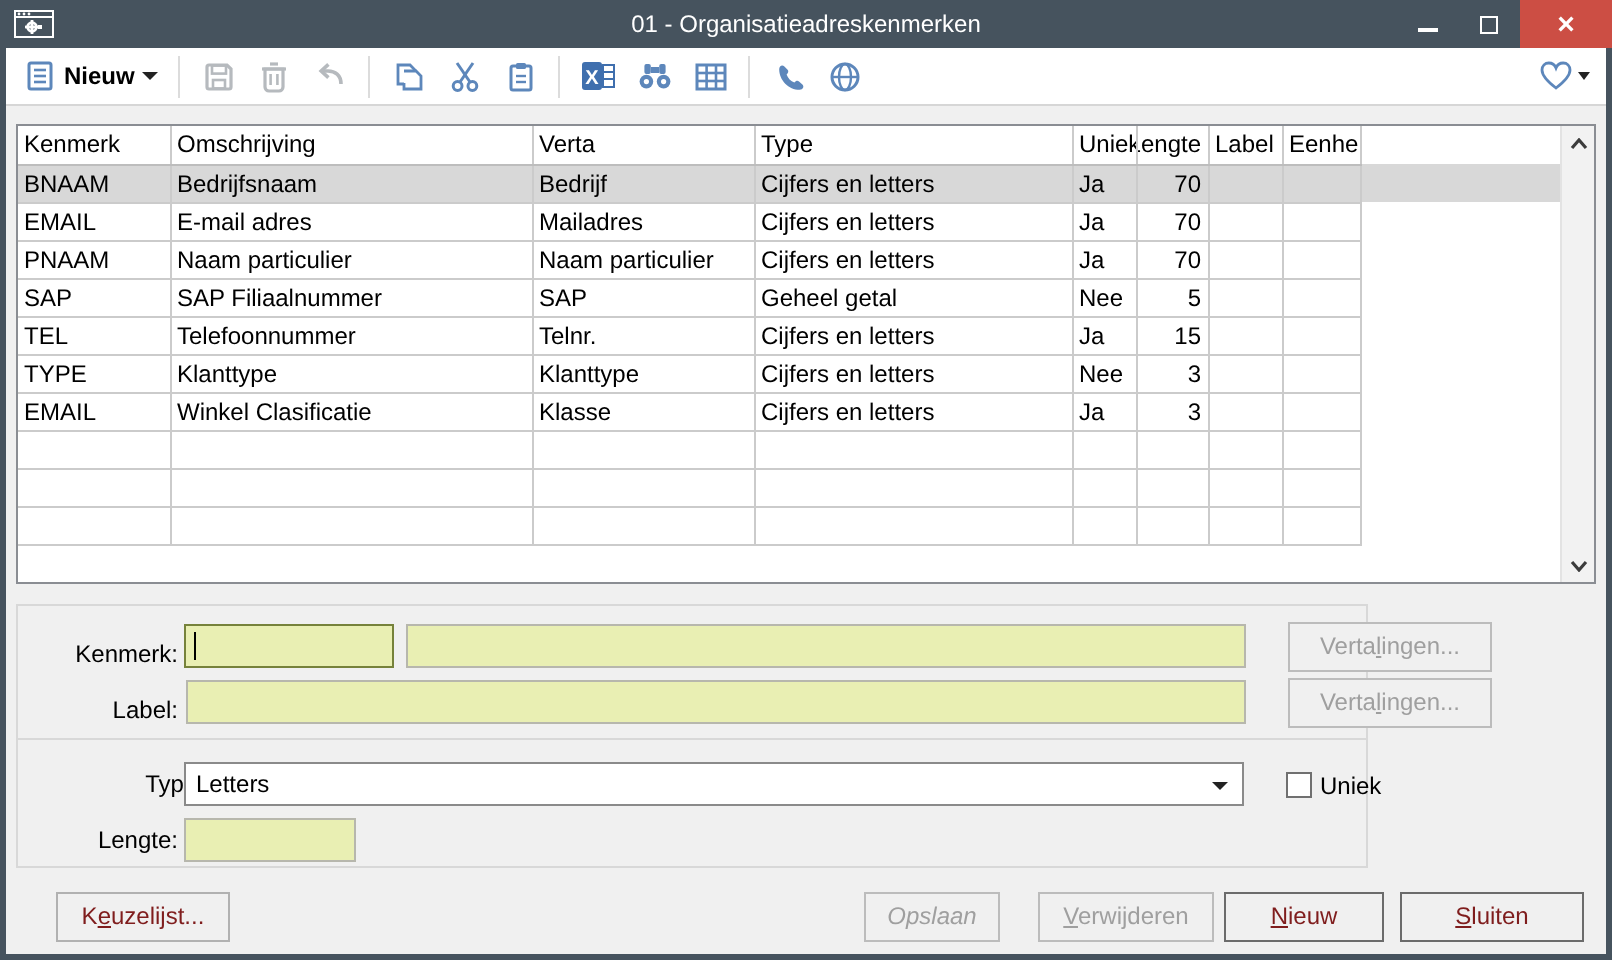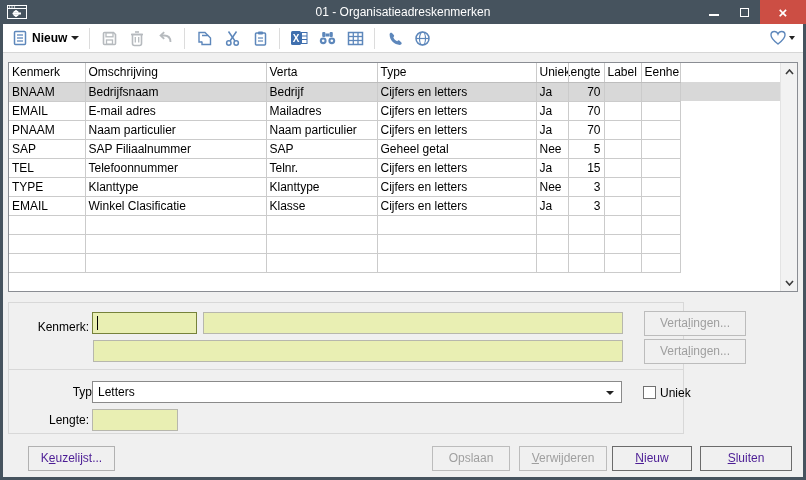--- a/index.html
+++ b/index.html
@@ -43,21 +43,21 @@
   .group-divider{position:absolute;left:0;right:0;top:66px;height:1px;background:#d8d8d8;}
   .flabel{position:absolute;width:80px;text-align:right;line-height:22px;}
   .yfield{position:absolute;height:22px;background:#e9efb3;border:1px solid #b7b7ad;}
   .yfield.focused{border:1px solid #76823b;}
   .txtcaret{position:absolute;left:4px;top:3px;width:1px;height:14px;background:#000;}
   .combo{position:absolute;height:22px;background:#fff;border:1px solid #8a8a8a;line-height:20px;padding-left:5px;}
   .combo .caret-down{position:absolute;right:7px;top:9px;}
   .checkbox{width:13px;height:13px;background:#fff;border:1px solid #707070;display:inline-block;vertical-align:middle;}
   .chk-row{position:absolute;left:634px;top:82px;display:flex;align-items:center;gap:4px;height:15px;}
   
-  .btn{position:absolute;height:25px;background:#f0f0f0;border:1px solid #b1b1b1;text-align:center;line-height:23px;color:#4c1d95;}
+  .btn{position:absolute;height:25px;background:#f0f0f0;border:1px solid #b1b1b1;text-align:center;line-height:23px;color:#7f1d1d;}
   .btn.disabled{color:#9f9f9f;border-color:#bcbcbc;}
   .btn.strong{border-color:#6b6b6b;}
   .btn u{text-decoration:underline;}
 </style>
 </head>
 <body>
 
 <div class="win">
 
   <div class="titlebar">
@@ -356,20 +356,21 @@
       <div class="flabel" style="left:0;top:13px;">Kenmerk:</div>
       <div class="yfield focused" style="left:83px;top:9px;width:105px;">
         <span></span>
         <div class="txtcaret"></div>
       </div>
       <div class="yfield" style="left:194px;top:9px;width:420px;">
         <span></span>
       </div>
       <div class="btn disabled" style="left:635px;top:8px;width:102px;position:absolute;"><span>Verta</span><u>l</u><span>ingen...</span></div>
 
+      <div class="flabel" style="left:0;top:41px;">Label:</div>
       <div class="yfield" style="left:84px;top:37px;width:530px;">
         <span></span>
       </div>
       <div class="btn disabled" style="left:635px;top:36px;width:102px;position:absolute;"><span>Verta</span><u>l</u><span>ingen...</span></div>
 
       <div class="group-divider"></div>
 
       <div class="flabel" style="left:13px;top:78px;">Type:</div>
       <div class="combo" style="left:83px;top:78px;width:530px;">
         <span>Letters</span>
@@ -380,19 +381,19 @@
         <span>Uniek</span>
       </div>
 
       <div class="flabel" style="left:0;top:106px;">Lengte:</div>
       <div class="yfield" style="left:83px;top:106px;width:86px;">
         <span></span>
       </div>
     </div>
 
     <div class="btn" style="left:25px;top:422px;width:87px;"><span>K</span><u>e</u><span>uzelijst...</span></div>
-    <div class="btn disabled" style="left:429px;top:422px;width:78px;"><span>Opslaan</span><u></u><span></span></div>
+    <div class="btn disabled" style="left:429px;top:422px;width:68px;font-style:italic;"><span>Opslaan</span><u></u><span></span></div>
     <div class="btn disabled" style="left:516px;top:422px;width:88px;"><span></span><u>V</u><span>erwijderen</span></div>
     <div class="btn strong" style="left:609px;top:422px;width:80px;"><span></span><u>N</u><span>ieuw</span></div>
     <div class="btn strong" style="left:697px;top:422px;width:92px;"><span></span><u>S</u><span>luiten</span></div>
 
   </div>
 </div>
 
 </body></html>

